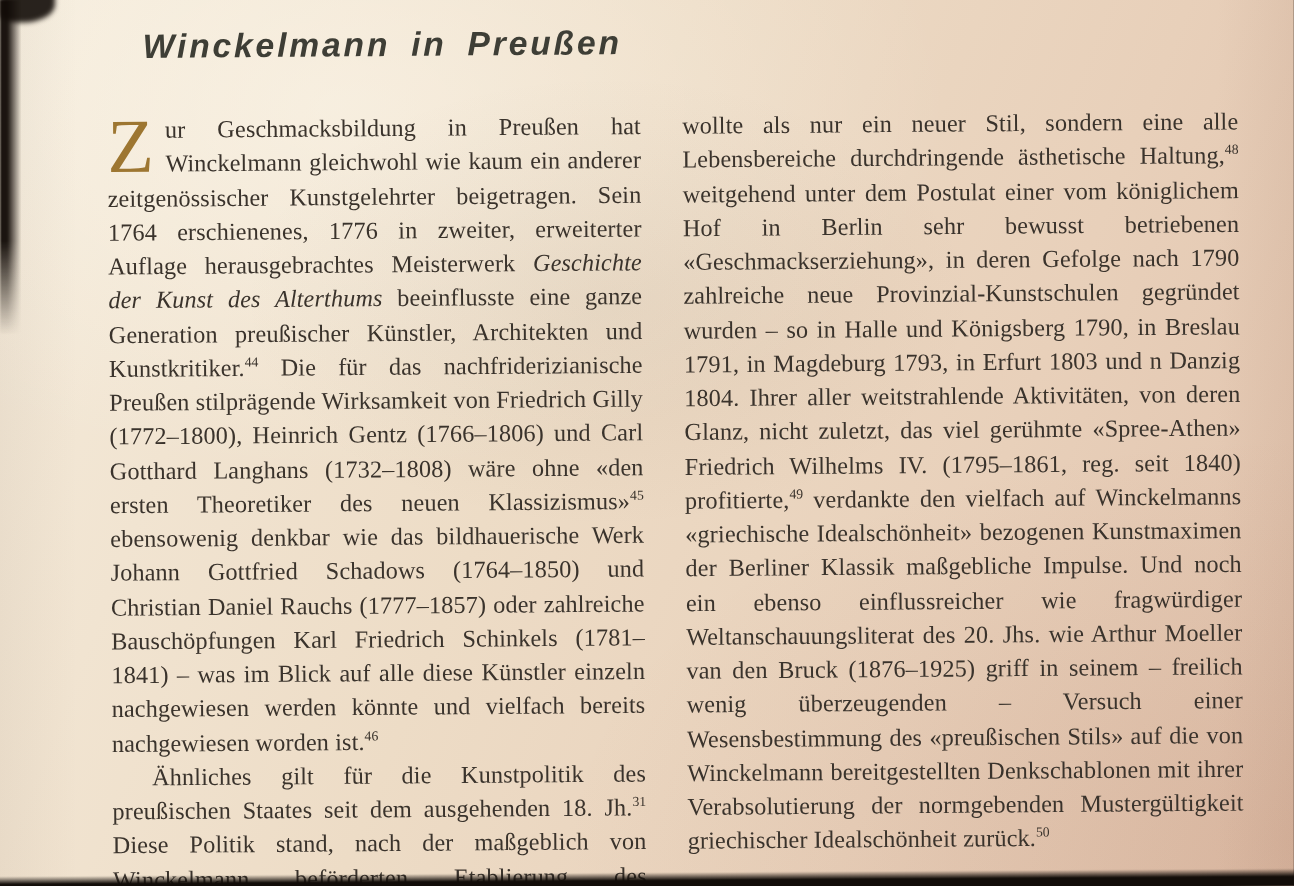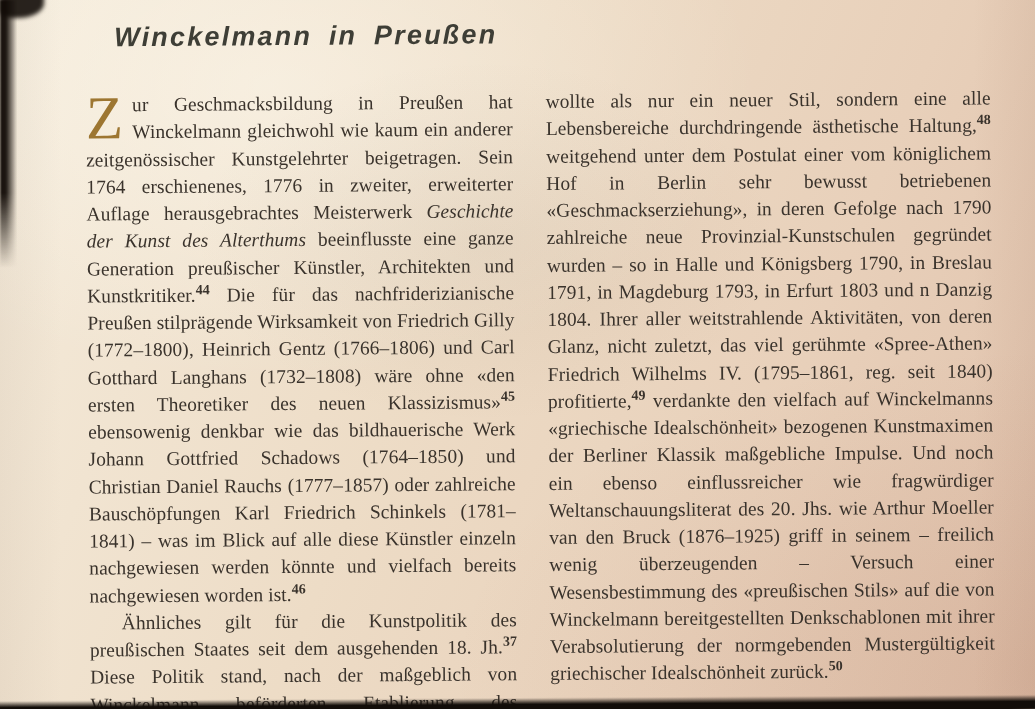--- a/index.html
+++ b/index.html
@@ -73,35 +73,35 @@
   .para2{text-indent:32px;text-align-last:justify;}
 
   .dropcap{
     float:left;
     font-size:61px;line-height:47px;
     padding:3px 9px 0 0;
     color:var(--dropcap);
     font-weight:normal;
   }
   em{font-style:italic;}
-  sup{font-size:14px;line-height:0;vertical-align:super;letter-spacing:0;font-weight:bold;}
+  sup{font-size:11px;line-height:0;vertical-align:super;letter-spacing:0;}
 </style>
 </head>
 <body>
 
 <div class="page">
   <div class="lighting"></div>
 
   <div class="content">
     <h1 class="title">Winckelmann in Preußen</h1>
 
     <div class="cols">
       <div class="col col-left">
         <p class="para1"><span class="dropcap">Z</span><span>ur Geschmacksbildung in Preußen hat Winckelmann gleichwohl wie kaum ein anderer zeitgenössischer Kunstgelehrter beigetragen. Sein 1764 erschienenes, 1776 in zweiter, erweiterter Auflage herausgebrachtes Meisterwerk </span><em>Geschichte der Kunst des Alterthums</em><span> beeinflusste eine ganze Generation preußischer Künstler, Architekten und Kunstkritiker.</span><sup>44</sup><span> Die für das nachfriderizianische Preußen stilprägende Wirksamkeit von Friedrich Gilly (1772–1800), Heinrich Gentz (1766–1806) und Carl Gotthard Langhans (1732–1808) wäre ohne «den ersten Theoretiker des neuen Klassizismus»</span><sup>45</sup><span> ebensowenig denkbar wie das bildhauerische Werk Johann Gottfried Schadows (1764–1850) und Christian Daniel Rauchs (1777–1857) oder zahlreiche Bauschöpfungen Karl Friedrich Schinkels (1781–1841) – was im Blick auf alle diese Künstler einzeln nachgewiesen werden könnte und vielfach bereits nachgewiesen worden ist.</span><sup>46</sup></p>
-        <p class="para2"><span>Ähnliches gilt für die Kunstpolitik des preußischen Staates seit dem ausgehenden 18. Jh.</span><sup>37</sup><span> Diese Politik stand, nach der maßgeblich von Winckelmann beförderten Etablierung des Klassizismus, der mehr sein</span></p>
+        <p class="para2"><span>Ähnliches gilt für die Kunstpolitik des preußischen Staates seit dem ausgehenden 18. Jh.</span><sup>31</sup><span> Diese Politik stand, nach der maßgeblich von Winckelmann beförderten Etablierung des Klassizismus, der mehr sein</span></p>
       </div>
       <div class="col col-right">
         <p class="para1"><span>wollte als nur ein neuer Stil, sondern eine alle Lebensbereiche durchdringende ästhetische Haltung,</span><sup>48</sup><span> weitgehend unter dem Postulat einer vom königlichem Hof in Berlin sehr bewusst betriebenen «Geschmackserziehung», in deren Gefolge nach 1790 zahlreiche neue Provinzial-Kunstschulen gegründet wurden – so in Halle und Königsberg 1790, in Breslau 1791, in Magdeburg 1793, in Erfurt 1803 und n Danzig 1804. Ihrer aller weitstrahlende Aktivitäten, von deren Glanz, nicht zuletzt, das viel gerühmte «Spree-Athen» Friedrich Wilhelms IV. (1795–1861, reg. seit 1840) profitierte,</span><sup>49</sup><span> verdankte den vielfach auf Winckelmanns «griechische Idealschönheit» bezogenen Kunstmaximen der Berliner Klassik maßgebliche Impulse. Und noch ein ebenso einflussreicher wie fragwürdiger Weltanschauungsliterat des 20. Jhs. wie Arthur Moeller van den Bruck (1876–1925) griff in seinem – freilich wenig überzeugenden – Versuch einer Wesensbestimmung des «preußischen Stils» auf die von Winckelmann bereitgestellten Denkschablonen mit ihrer Verabsolutierung der normgebenden Mustergültigkeit griechischer Idealschönheit zurück.</span><sup>50</sup></p>
       </div>
     </div>
   </div>
 
   <div class="edge-corner"></div>
   <div class="edge-left"></div>
   <div class="edge-bottom"></div>

